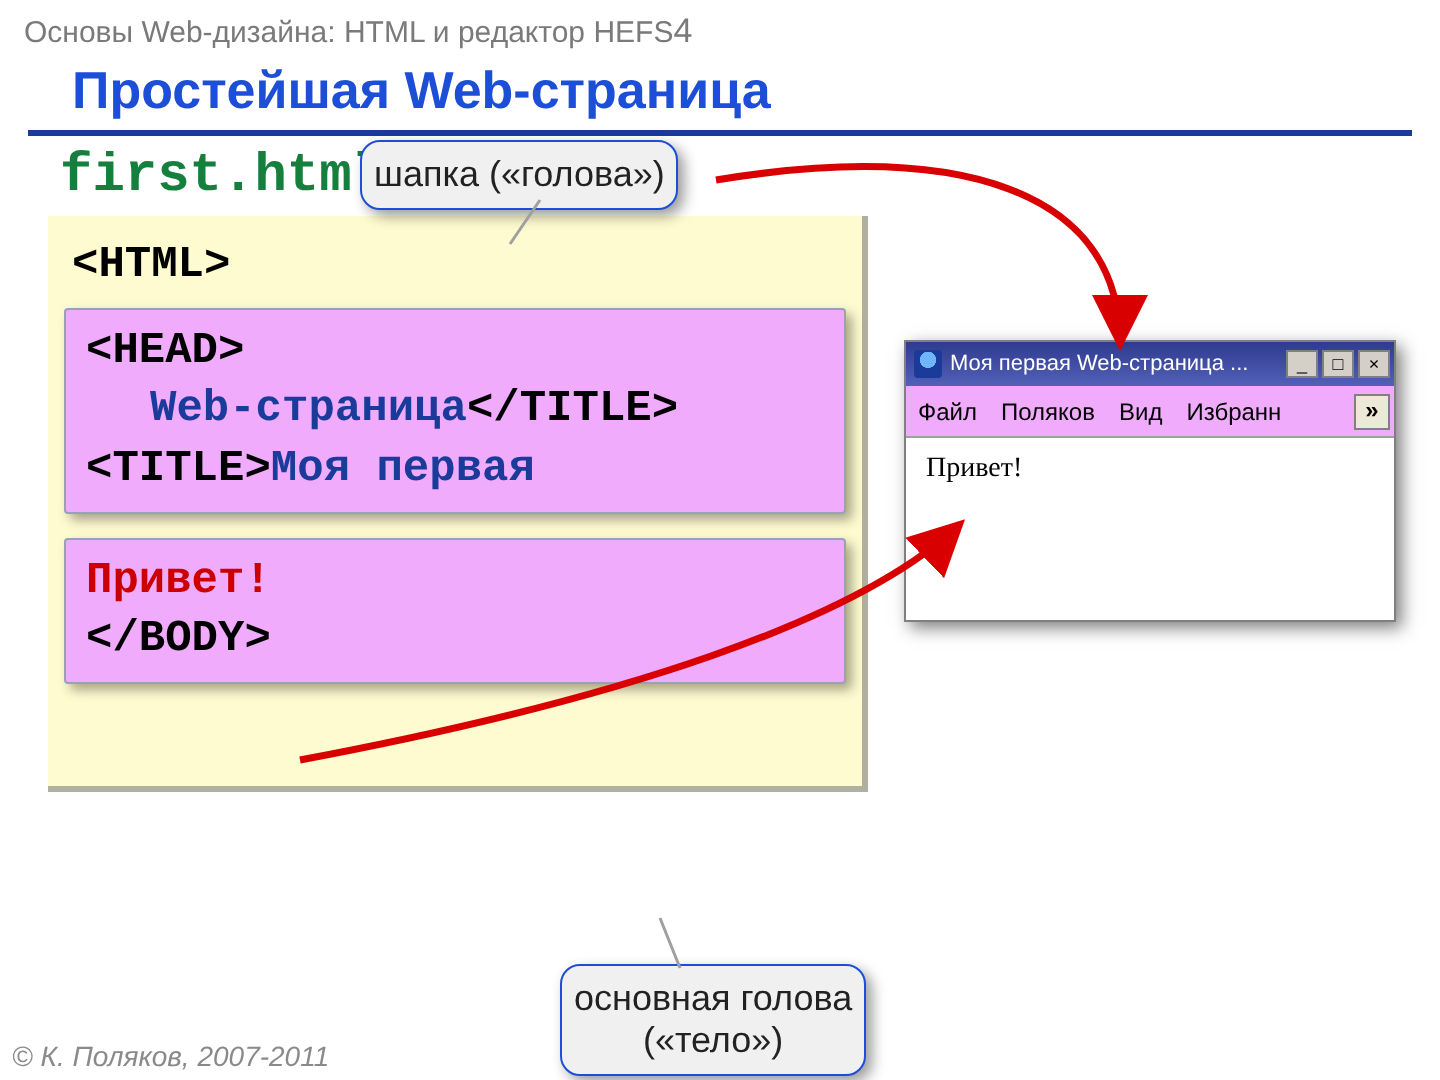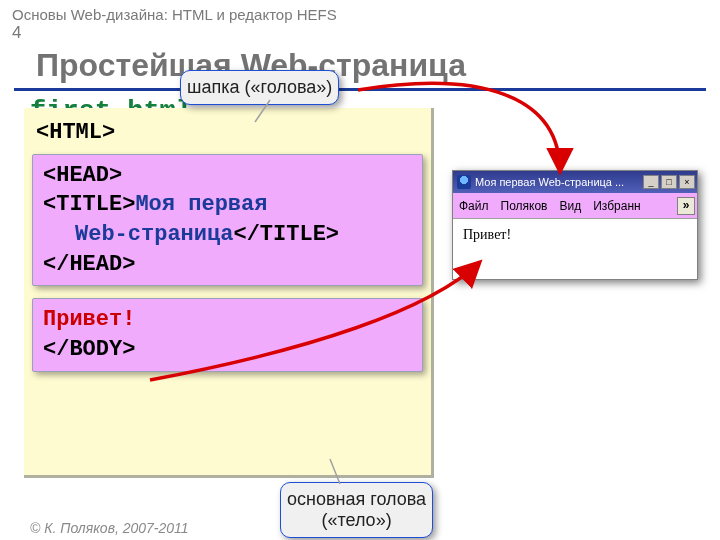--- a/index.html
+++ b/index.html
@@ -4,48 +4,47 @@
 <style>
   * { box-sizing: border-box; margin: 0; padding: 0; }
   body {
     width: 720px; height: 540px;
     background: #ffffff;
     font-family: Arial, sans-serif;
     position: relative;
     overflow: hidden;
   }
   .header-bar {
-    display: flex; justify-content: center; align-items: baseline;
+    display: flex; justify-content: flex-start; align-items: baseline;
     padding: 6px 16px 2px 12px;
     color: #7a7a7a;
     font-size: 15px;
-    flex-direction: column;
   }
   .page-num { color: #7a7a7a; font-size: 17px; }
   .slide-title {
-    font-size: 32px; font-weight: bold;
-    color: #737373;
+    font-size: 26px; font-weight: bold;
+    color: #1d4ed8;
     margin: 2px 0 0 36px;
     padding-bottom: 4px;
   }
   .title-rule {
     border: none;
     border-top: 3px solid #1a3b9a;
     margin: 0 14px 6px 14px;
   }
   .filename {
     font-family: "Courier New", monospace;
     color: #15803d;
     font-size: 27px; font-weight: bold;
     margin-left: 30px;
   }
   .code-area {
     position: absolute;
     left: 24px; top: 108px;
-    width: 410px; height: 370px;
+    width: 410px; height: 288px;
     background: #fffbd0;
     border-right: 3px solid #b0b0a0;
     border-bottom: 3px solid #b0b0a0;
     padding: 10px 12px;
     font-family: "Courier New", monospace;
     font-size: 22px;
     font-weight: bold;
     line-height: 1.35;
   }
   .inner-box {
@@ -69,30 +68,30 @@
     padding: 6px 6px;
     font-size: 18px;
     color: #222;
     text-align: center;
   }
   .callout-top  { left: 180px; top: 70px; }
   .callout-bot  { left: 280px; top: 482px; }
   .footer {
     position: absolute; left: 0; right: 0; bottom: 4px;
     display: flex; justify-content: space-between;
-    padding: 0 30px;
+    padding: 0 6px;
     font-size: 14px; font-style: italic;
     color: #8a8a8a;
   }
 
   
   .browser {
     position: absolute;
     left: 452px; top: 170px;
-    width: 246px; height: 110px;
+    width: 246px; height: 141px;
     border: 1px solid #808080;
     box-shadow: 3px 3px 8px rgba(0,0,0,0.5);
     background: #fff;
     font-size: 12px;
   }
   .titlebar {
     height: 22px;
     background: linear-gradient(#2e3b8e, #5260b8);
     display: flex; align-items: center;
     padding: 0 2px 0 4px;
@@ -157,26 +156,25 @@
 <hr class="title-rule">
 
 <div class="filename">first.html</div>
 
 <div class="code-area">
   <div class="tag-blk">&lt;HTML&gt;</div>
 
   <div class="inner-box">
     <div class="tag-blk">&lt;HEAD&gt;</div>
     <div>
+      <span class="str-blue indent">Web-страница</span><span class="tag-blk">&lt;/TITLE&gt;</span>
+    </div>
+    <div>
       <span class="tag-blk">&lt;TITLE&gt;</span><span class="str-blue">Моя первая</span>
     </div>
-    <div>
-      <span class="str-blue indent">Web-страница</span><span class="tag-blk">&lt;/TITLE&gt;</span>
-    </div>
-    <div class="tag-blk">&lt;/HEAD&gt;</div>
   </div>
 
   <div class="inner-box">
     <div class="red">Привет!</div>
     <div class="tag-blk">&lt;/BODY&gt;</div>
   </div>
 
 </div>
 
 <div class="callout callout-top">шапка («голова»)</div>

